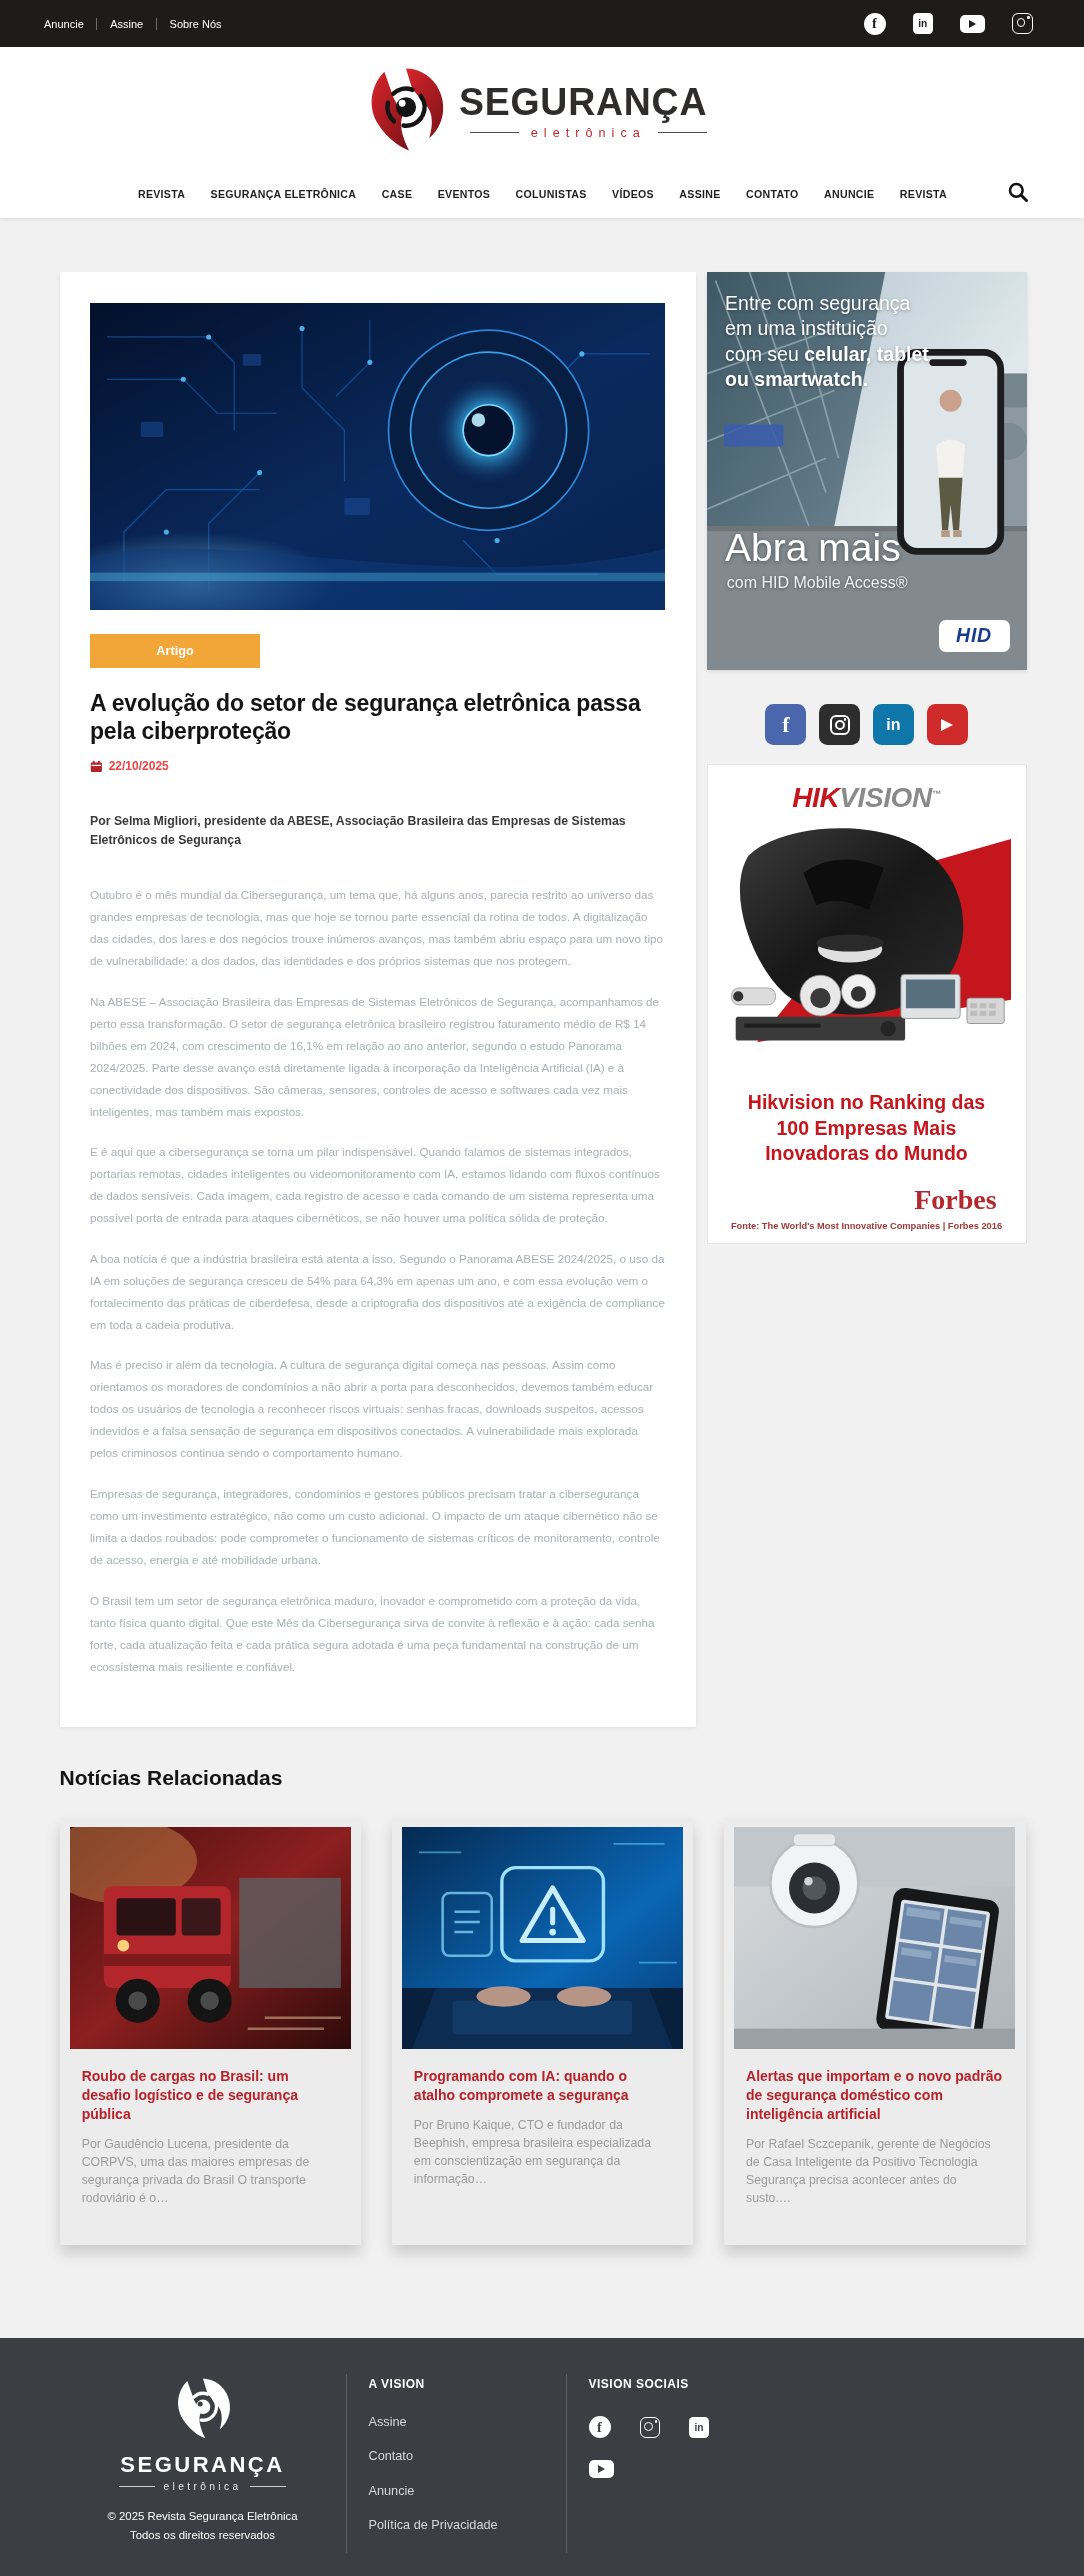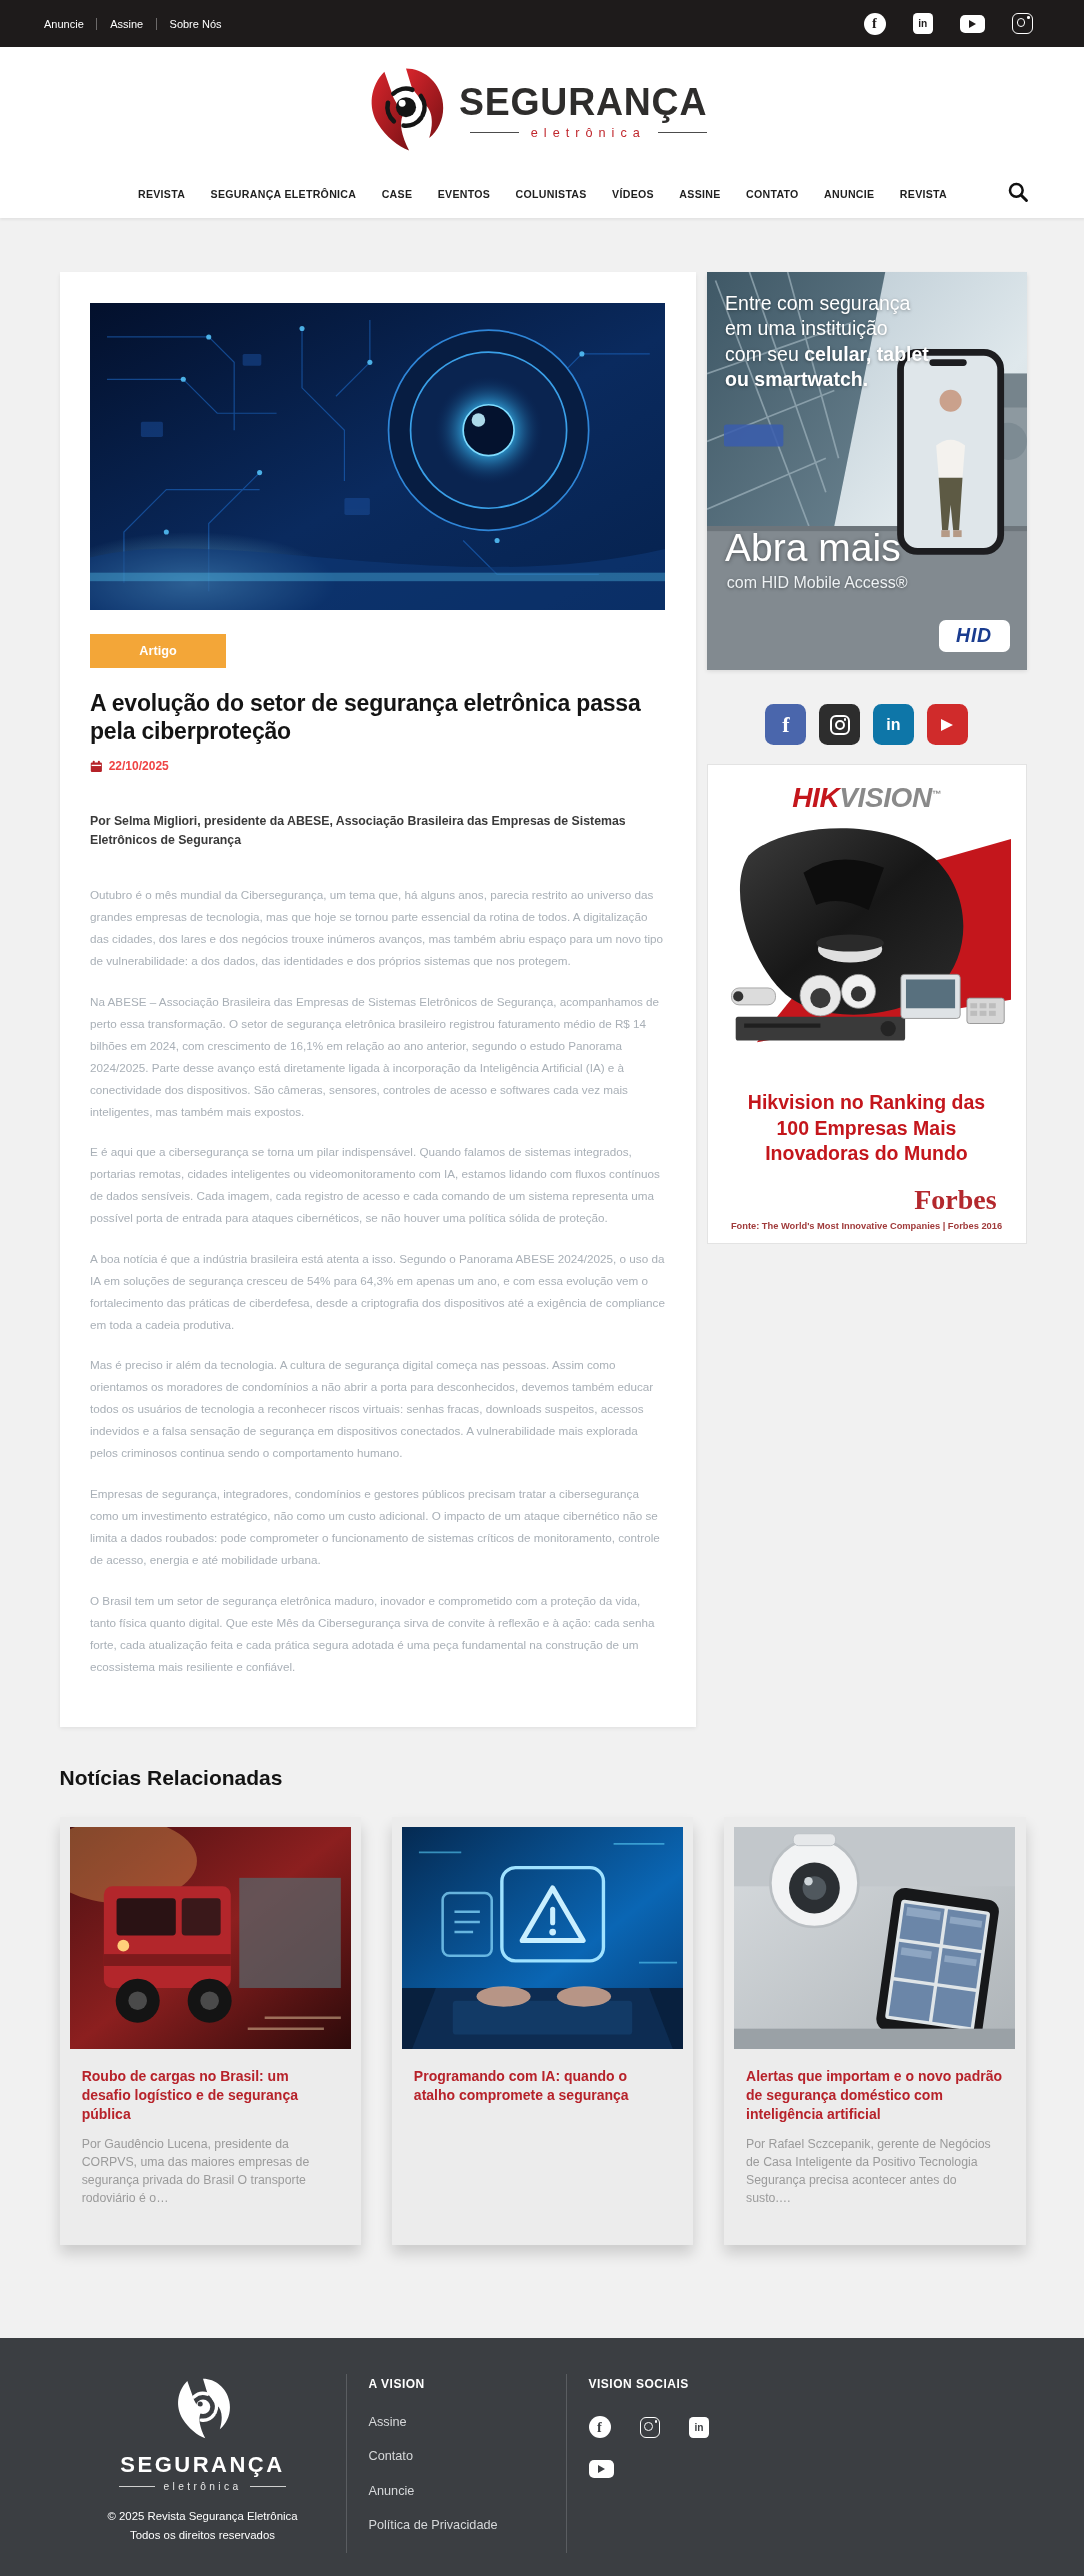--- a/index.html
+++ b/index.html
@@ -41,21 +41,21 @@
   .logo-sub { color:#c0272d; font-size:12.7px; letter-spacing:6px; }
   .nav-row { position:relative; margin-top:17px; height:49px; display:flex; align-items:center; justify-content:center; gap:25.4px; }
   .nav-row a { font-size:10.6px; font-weight:700; color:#1f1f1f; letter-spacing:0.3px; cursor:pointer; }
   .search-btn { position:absolute; right:56px; top:12px; cursor:pointer; }
 
   
   .main-wrap { width:966px; margin:54px auto 0; display:flex; gap:11px; align-items:flex-start; }
 
   .article-card { width:636px; background:#fff; padding:30.5px; box-shadow:0 1.7px 4.2px rgba(0,0,0,.08); }
   .hero { width:575px; height:307px; display:block; }
-  .badge { display:inline-block; margin-top:24px; width:136px; text-align:center; background:#f3a638; color:#fff; font-weight:700; font-size:12.7px; padding:10.2px 0; border-radius:0; }
+  .badge { display:inline-block; margin-top:24px; width:170px; text-align:center; background:#f3a638; color:#fff; font-weight:700; font-size:12.7px; padding:10.2px 0; border-radius:0; }
   .art-title { margin-top:22px; font-size:23px; line-height:1.2; font-weight:700; color:#141414; letter-spacing:-0.2px; }
   .date-row { margin-top:13.6px; display:flex; align-items:center; gap:6px; color:#ef4444; font-size:12px; font-weight:700; }
   .byline { margin-top:39px; font-size:12.3px; font-weight:700; color:#3a3a3a; line-height:1.55; max-width:542px; }
   .body-text { margin-top:34px; }
   .body-text p { color:#a9b0b7; font-size:11.7px; line-height:22px; margin-bottom:18.6px; max-width:575px; }
 
   
   .sidebar { width:320px; display:flex; flex-direction:column; }
   .hid-ad { position:relative; width:320px; height:398px; overflow:hidden; cursor:pointer; box-shadow:0 1.7px 4.2px rgba(0,0,0,.1); }
   .hid-copy { position:absolute; top:18.6px; left:18.6px; color:#fff; font-size:19.5px; line-height:1.3; text-shadow:0 0.8px 3.4px rgba(0,0,0,.35); }
@@ -425,20 +425,21 @@
           </g>
         <ellipse cx="120" cy="200" rx="32" ry="12" fill="#caa18c" opacity=".9"></ellipse>
         <ellipse cx="215" cy="200" rx="32" ry="12" fill="#caa18c" opacity=".9"></ellipse>
         <g stroke="#58cdf6" stroke-width="2" opacity=".6">
             <line x1="20" y1="30" x2="70" y2="30"></line>
             <line x1="250" y1="20" x2="310" y2="20"></line>
             <line x1="280" y1="160" x2="325" y2="160"></line>
           </g>
       </svg>
       <h3 class="rel-title">Programando com IA: quando o atalho compromete a segurança</h3>
+      <p class="rel-excerpt">Por Bruno Kaique, CTO e fundador da Beephish, empresa brasileira especializada em conscientização em segurança da informação…</p>
     </article>
 
     <article class="rel-card">
       <svg class="rel-img" viewBox="0 0 332 262" preserveAspectRatio="none">
         <defs>
             <linearGradient id="cam" x1="0" y1="0" x2="1" y2="1">
               <stop offset="0" stop-color="#d8dcdf"></stop>
               <stop offset="1" stop-color="#aeb4b8"></stop>
             </linearGradient>
           </defs>

